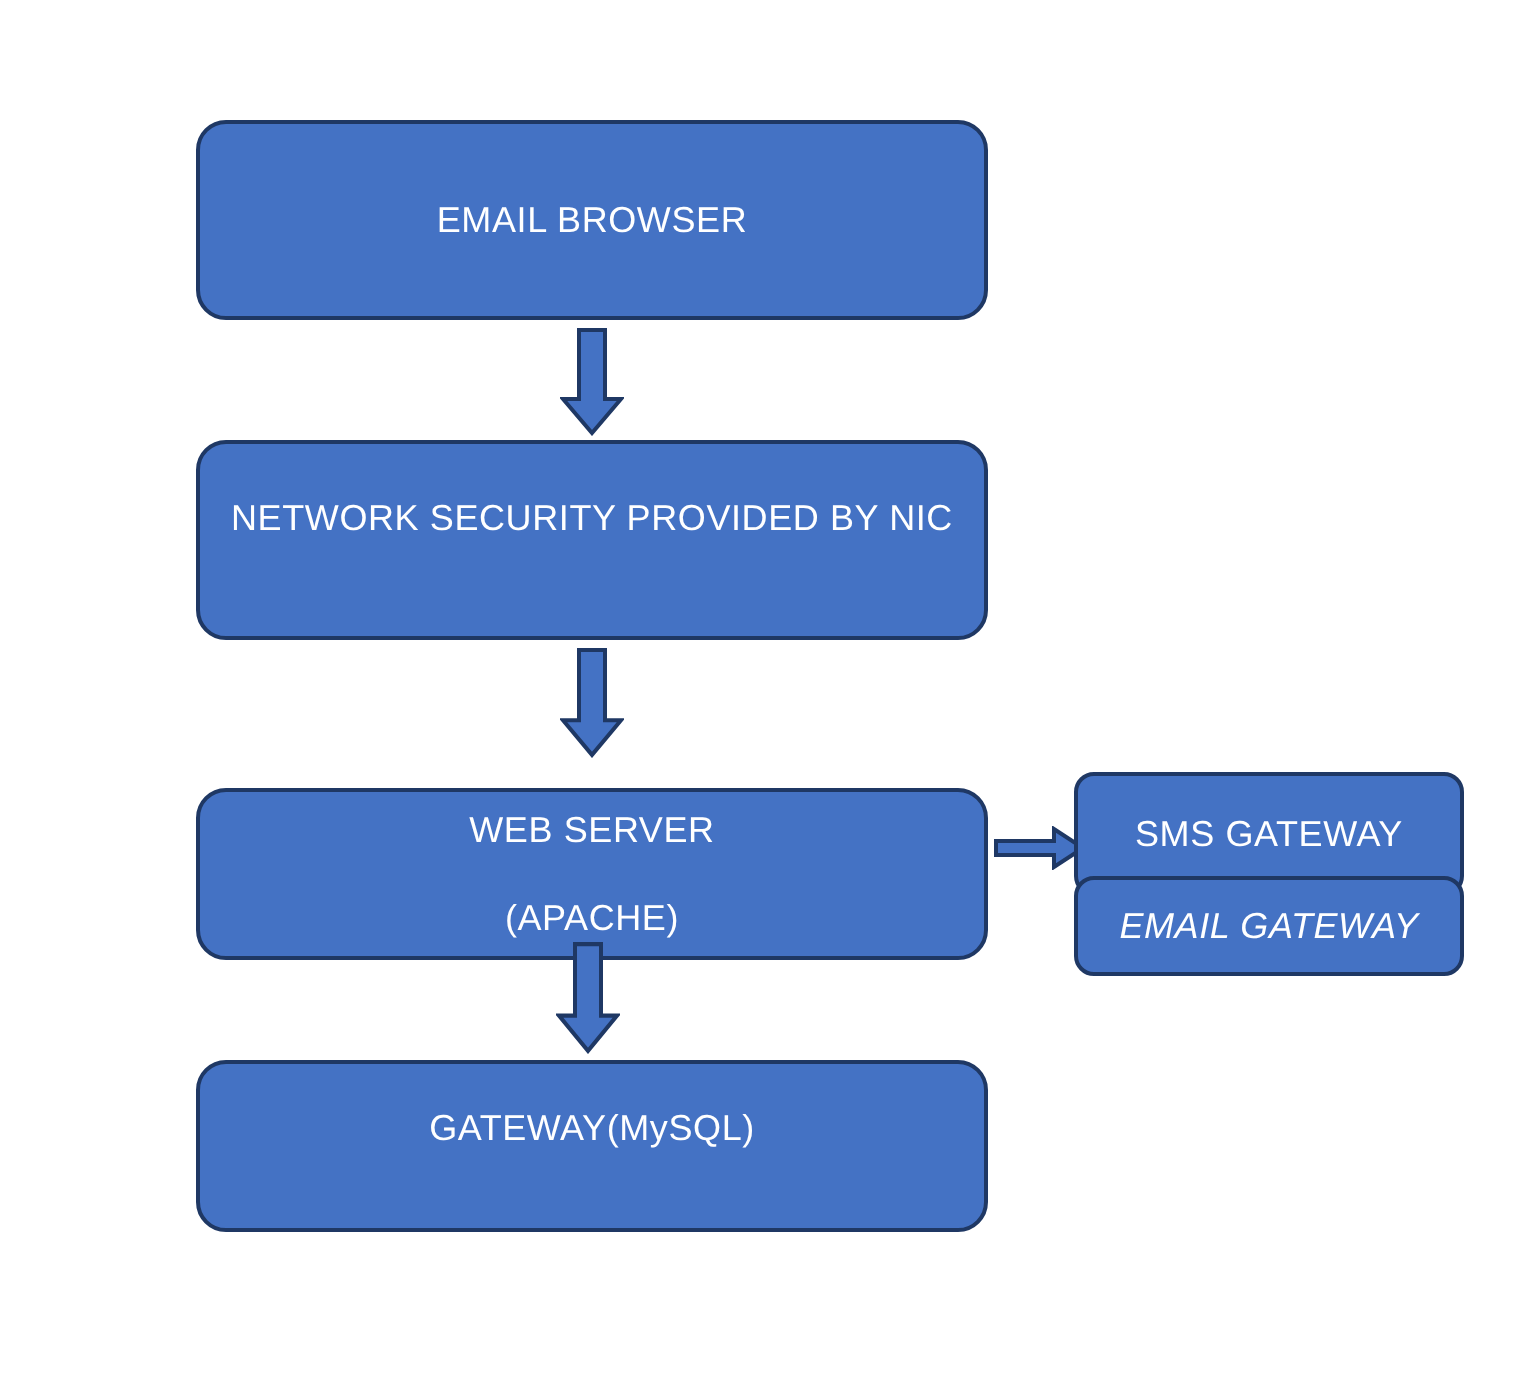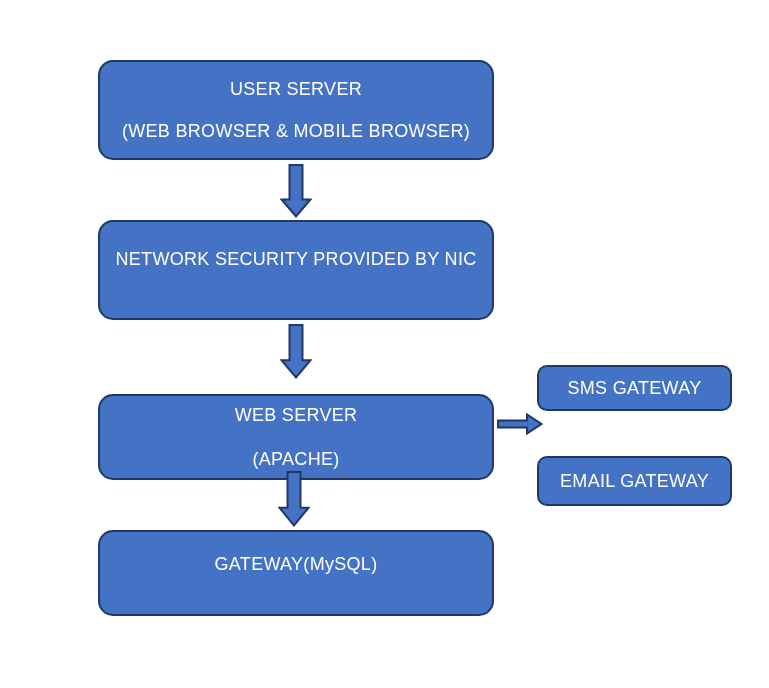--- a/index.html
+++ b/index.html
@@ -41,22 +41,22 @@
   }
   .node-user-browser   { top: 60px;  height: 100px; gap: 17px; }
   .node-network-security { top: 220px; height: 100px; padding-bottom: 21px; }
   .node-web-server     { top: 394px; height: 86px; gap: 20px; }
   .node-database       { top: 530px; height: 86px; padding-bottom: 18px; }
   .node-gateway {
     left: 537px;
     width: 195px;
     border-radius: 10px;
   }
-  .node-sms-gateway   { top: 365px; height: 46px; text-align: center; }
-  .node-email-gateway { top: 456px; height: 50px; }
+  .node-sms-gateway   { top: 386px; height: 62px; text-align: center; }
+  .node-email-gateway { top: 438px; height: 50px; font-style: italic; }
   .arrow {
     position: absolute;
     display: block;
   }
   .arrow-down-1 { left: 280px; top: 164px; width: 32px; height: 54px; }
   .arrow-down-2 { left: 280px; top: 324px; width: 32px; height: 55px; }
   .arrow-down-3 { left: 278px; top: 471px; width: 32px; height: 56px; }
   .arrow-right-1 { left: 497px; top: 413px; width: 46px; height: 22px; }
   .arrow svg { display: block; width: 100%; height: 100%; }
   .arrow path {
@@ -65,22 +65,21 @@
     stroke-width: 2;
     stroke-linejoin: miter;
   }
 </style>
 </head>
 <body>
 
 <div class="canvas">
 
   <div class="node node-main node-user-browser">
-    <span>USER SERVER</span>
-    <span>(WEB BROWSER &amp; MOBILE BROWSER)</span>
+    <span>EMAIL BROWSER</span>
   </div>
 
   <span class="arrow arrow-down-1">
     <svg viewBox="0 0 32 54" preserveAspectRatio="none" aria-hidden="true">
       <path d="M9.5 1 L22.5 1 L22.5 35.5 L30.5 35.5 L16 52.5 L1.5 35.5 L9.5 35.5 Z"></path>
     </svg>
   </span>
 
   <div class="node node-main node-network-security">
     <span>NETWORK SECURITY PROVIDED BY NIC</span>

